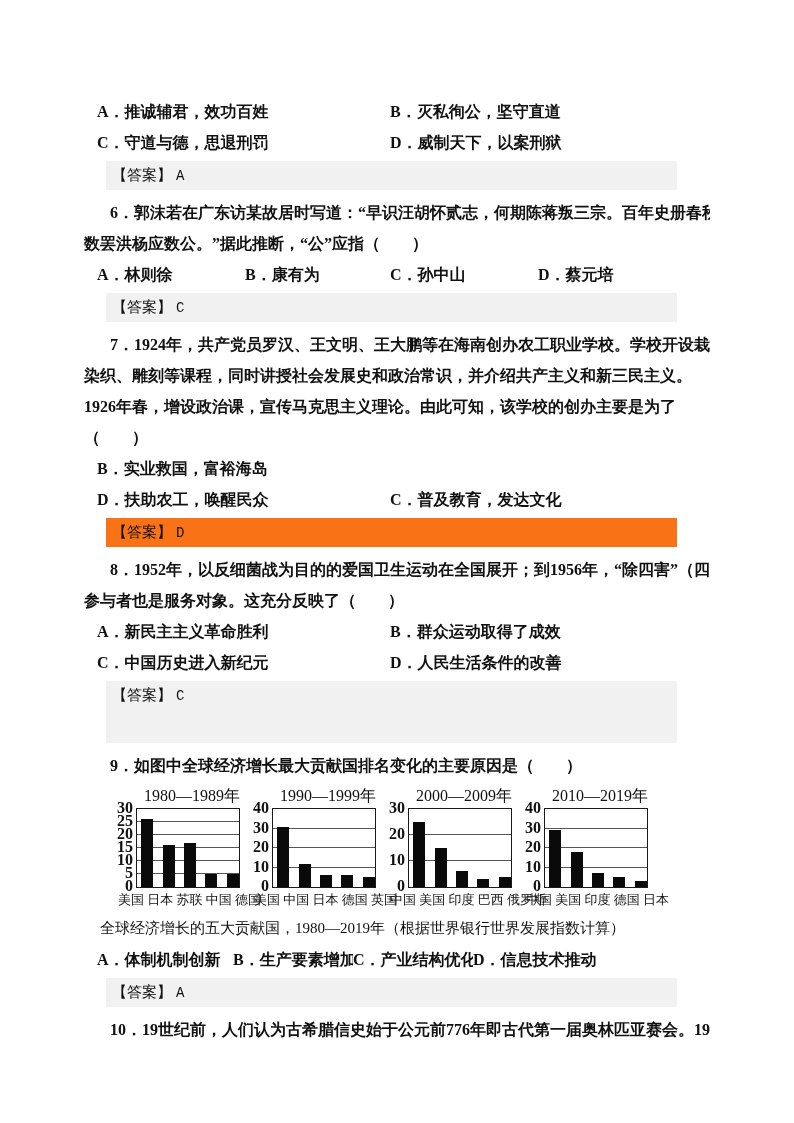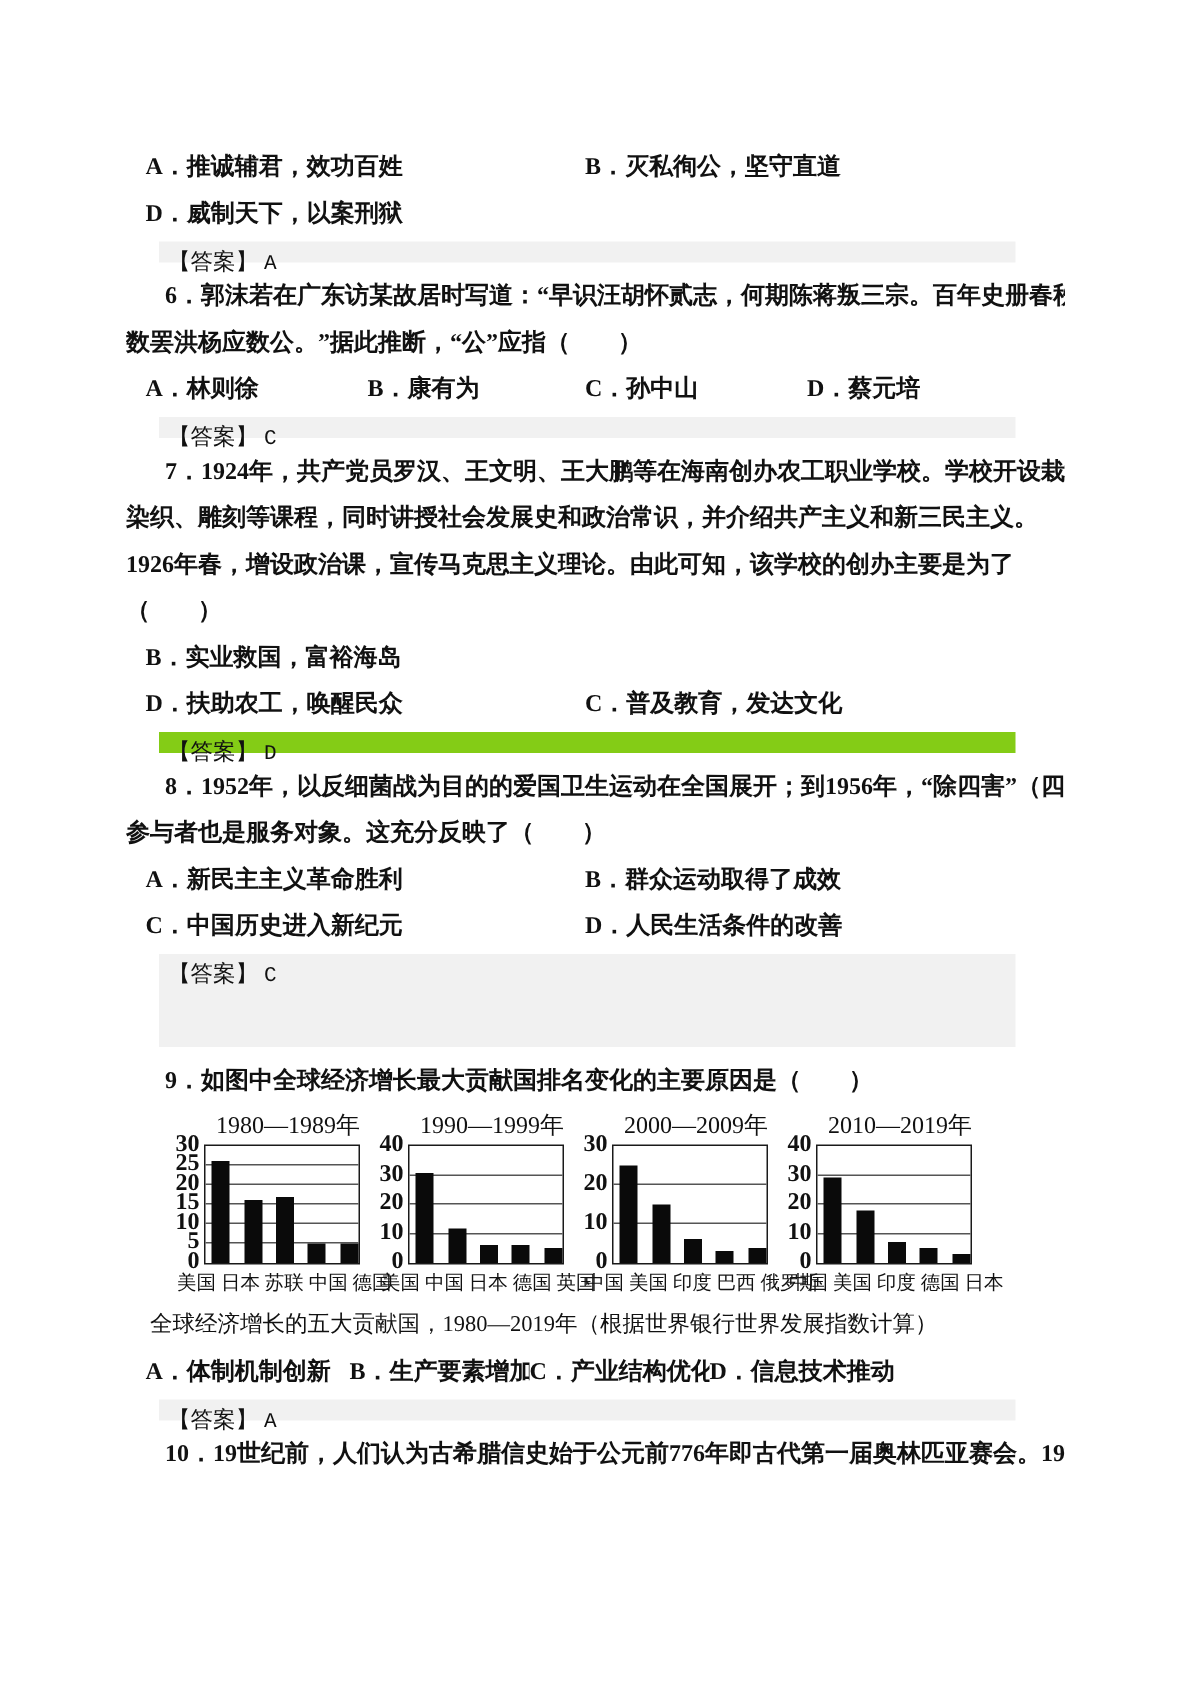--- a/index.html
+++ b/index.html
@@ -17,21 +17,21 @@
   .line{line-height:31px;white-space:nowrap;overflow:hidden;font-weight:bold;}
   .para{margin:0;}
   .para .line.first{text-indent:26px;}
   .opt-row2{display:grid;grid-template-columns:293px auto;padding-left:13px;}
   .opt-row2 .line{line-height:31px;}
   .opt-row4{display:grid;grid-template-columns:148px 145px 148px auto;padding-left:13px;}
   .opt-row4q9{display:grid;grid-template-columns:136px 120px 120px auto;padding-left:13px;}
   .answer-bar{
     width:571px;margin:3px 0 7px 22px;
     background:#f1f1f1;
-    height:14px;line-height:29px;
+    height:29px;line-height:29px;
     padding-left:6px;box-sizing:border-box;
     font-size:15px;white-space:nowrap;
   }
   .answer-bar.tall{height:62px;}
   .answer-letter{margin-left:4px;font-family:"Liberation Mono","DejaVu Sans Mono",monospace;font-size:14px;}
   
   .charts{display:flex;margin:6px 0 2px 34px;}
   .chart{width:136px;flex:0 0 auto;}
   .chart-title{text-align:center;font-size:16px;line-height:17px;margin-bottom:4px;padding-left:12px;white-space:nowrap;}
   .chart-body{display:flex;}
@@ -46,20 +46,21 @@
 </head>
 <body>
 
 <div class="page">
 
   <div class="opt-row2">
     <div class="line">A．推诚辅君，效功百姓</div>
     <div class="line">B．灭私徇公，坚守直道</div>
   </div>
   <div class="opt-row2">
+    <div class="line">C．守道与德，思退刑罚</div>
     <div class="line">D．威制天下，以案刑狱</div>
   </div>
   <div class="answer-bar" style="background: rgb(241, 241, 241);">
     <span>【答案】</span><span class="answer-letter">A</span>
   </div>
 
   <div class="para">
       <div class="line first">6．郭沫若在广东访某故居时写道：“早识汪胡怀贰志，何期陈蒋叛三宗。百年史册春秋笔，</div>
       <div class="line">数罢洪杨应数公。”据此推断，“公”应指（　　）</div>
     </div>
@@ -79,21 +80,21 @@
       <div class="line">1926年春，增设政治课，宣传马克思主义理论。由此可知，该学校的创办主要是为了</div>
       <div class="line">（　　）</div>
     </div>
   <div class="opt-row2">
     <div class="line">B．实业救国，富裕海岛</div>
   </div>
   <div class="opt-row2">
     <div class="line">D．扶助农工，唤醒民众</div>
     <div class="line">C．普及教育，发达文化</div>
   </div>
-  <div class="answer-bar" style="background: #84cc16;">
+  <div class="answer-bar" style="background: #f97316;">
     <span>【答案】</span><span class="answer-letter">D</span>
   </div>
 
   <div class="para">
       <div class="line first">8．1952年，以反细菌战为目的的爱国卫生运动在全国展开；到1956年，“除四害”（四害</div>
       <div class="line">参与者也是服务对象。这充分反映了（　　）</div>
     </div>
   <div class="opt-row2">
     <div class="line">A．新民主主义革命胜利</div>
     <div class="line">B．群众运动取得了成效</div>

